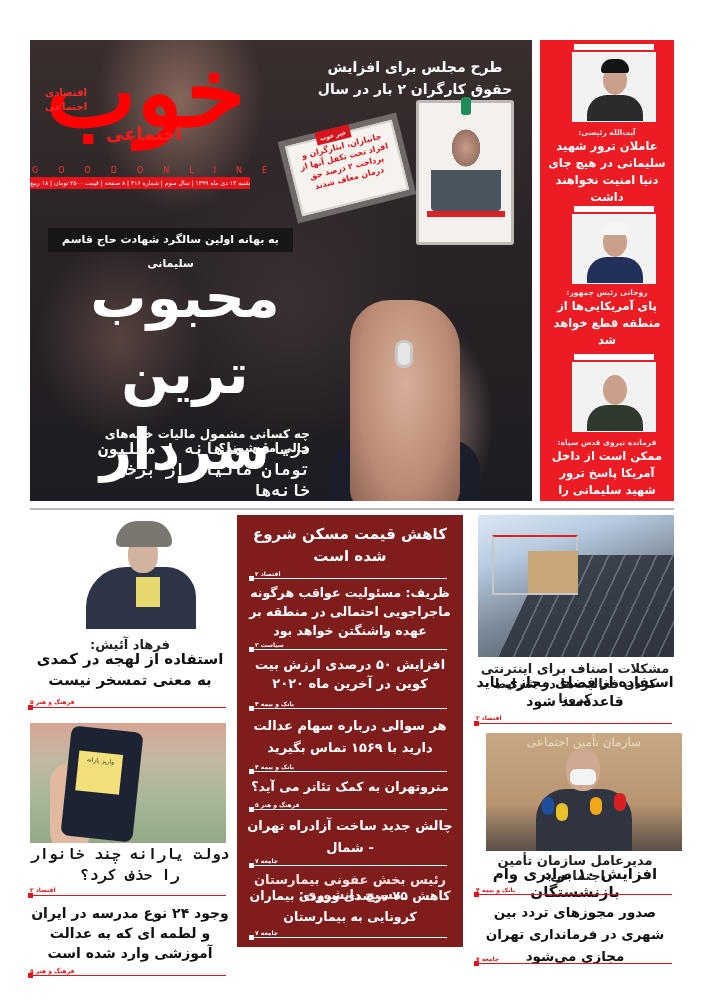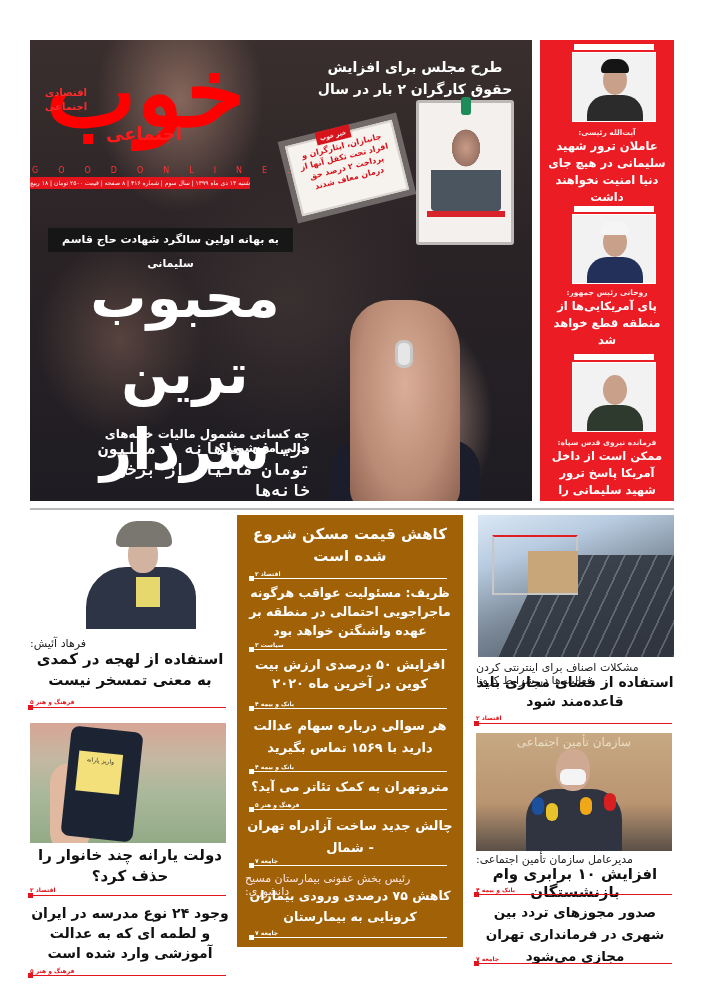--- a/index.html
+++ b/index.html
@@ -71,33 +71,33 @@
   .person .head { position: absolute; left: 16px; top: 6px; width: 24px; height: 30px; border-radius: 50%; background: #c9a08a; }
   .person .body { position: absolute; left: 0; top: 36px; width: 56px; height: 34px; border-radius: 20px 20px 0 0; background: #2b2b2b; }
   .person .hat { position: absolute; left: 14px; top: 0; width: 28px; height: 14px; border-radius: 14px 14px 4px 4px; background: #151515; }
   .rkicker { position: absolute; left: 0; width: 122px; text-align: center; color: #ffe9e9; font-size: 7.5px; font-weight: bold; }
   .rhead { position: absolute; left: 0; width: 122px; text-align: center; color: #fff; font-size: 11.5px; font-weight: bold; line-height: 17px; }
 
   .divider-gray { left: 30px; top: 508px; width: 644px; height: 2px; background: #b9b9b9; }
 
   
   .col-left { left: 30px; top: 515px; width: 200px; height: 470px; }
-  .col-mid { left: 237px; top: 515px; width: 226px; height: 432px; background: #a16207; }
+  .col-mid { left: 237px; top: 515px; width: 226px; height: 432px; background: #7f1d1d; }
   .col-right { left: 476px; top: 515px; width: 198px; height: 470px; }
 
   .sec-line { position: absolute; height: 1px; background: #e3141b; }
   .sec-line::after { content: ""; position: absolute; left: -2px; top: -2px; width: 5px; height: 5px; background: #e3141b; }
   .sec-label { position: absolute; font-size: 6px; color: #e3141b; font-weight: bold; }
   .mid .sec-line { background: #fff; }
   .mid .sec-line::after { background: #fff; }
   .mid .sec-label { color: #fff; }
 
   .headline { position: absolute; text-align: center; font-weight: bold; color: #111; }
   .mid .headline { color: #fff; }
-  .kicker { position: absolute; text-align: left; font-size: 11px; font-weight: normal; color: #222; }
+  .kicker { position: absolute; text-align: center; font-size: 13px; font-weight: bold; color: #222; }
   .mid .kicker { color: #ffe4e4; }
 
   .img-farhad { position: absolute; left: 20px; top: 0; width: 160px; height: 118px; background: #fff; }
   .fh-head { position: absolute; left: 78px; top: 22px; width: 30px; height: 36px; border-radius: 45%; background: #d2b3a0; }
   .fh-hat { position: absolute; left: 66px; top: 6px; width: 56px; height: 26px; border-radius: 26px 26px 6px 6px; background: #7a7670; }
   .fh-body { position: absolute; left: 36px; top: 52px; width: 110px; height: 62px; border-radius: 40px 30px 0 0; background: #2d3446; }
   .fh-shirt { position: absolute; left: 86px; top: 62px; width: 24px; height: 30px; background: #e7d86e; }
 
   .img-phone { position: absolute; left: 0; top: 208px; width: 196px; height: 120px;
     background: linear-gradient(180deg, #d7a596 0%, #c4b8a2 30%, #a9b89a 60%, #93aa86 100%); overflow: hidden; }
@@ -107,21 +107,21 @@
 
   .img-cart { position: absolute; left: 2px; top: 0; width: 196px; height: 142px;
     background: linear-gradient(160deg, #dbe8f5 0%, #b8cbe0 25%, #7c8a99 55%, #3f4753 100%); overflow: hidden; }
   .keys { position: absolute; left: 40px; top: 40px; width: 200px; height: 120px;
     background-image: repeating-linear-gradient(90deg, #2c313a 0 14px, #5c6470 14px 16px),
                       repeating-linear-gradient(0deg, transparent 0 12px, #5c6470 12px 14px);
     transform: skewX(-25deg); opacity: 0.85; }
   .cart { position: absolute; left: 14px; top: 20px; width: 86px; height: 60px; border: 2px solid #c7c7c7; border-top-color: #e02020; }
   .box { position: absolute; left: 34px; top: 14px; width: 50px; height: 42px; background: #c9a679; }
 
-  .img-press { position: absolute; left: 0; top: 218px; width: 196px; height: 118px;
+  .img-press { position: absolute; left: 10px; top: 218px; width: 196px; height: 118px;
     background: linear-gradient(180deg, #c7a983 0%, #b99470 60%, #5a4f47 100%); overflow: hidden; }
   .pr-head { position: absolute; left: 80px; top: 16px; width: 34px; height: 42px; border-radius: 45%; background: #cfa991; }
   .pr-mask { position: absolute; left: 84px; top: 36px; width: 26px; height: 16px; background: #f4f4f4; border-radius: 6px; }
   .pr-body { position: absolute; left: 50px; top: 56px; width: 96px; height: 62px; background: #2f3440; border-radius: 30px 30px 0 0; }
   .mic { position: absolute; width: 12px; height: 18px; border-radius: 6px; }
 </style>
 </head>
 <body>
 
 <div class="abs hero">
@@ -211,21 +211,21 @@
   <div class="headline" style="left:0;top:134px;width:200px;font-size:15px;line-height:21px;">استفاده از لهجه در کمدی به معنی تمسخر نیست</div>
   <div class="sec-label" style="left:0;top:183px;">فرهنگ و هنر ۵</div>
   <div class="sec-line" style="left:0;top:192px;width:196px;"></div>
 
   <div class="img-phone">
     <div class="hand"></div>
     <div class="phone">
         <div class="phone-screen" style="font-size:6px;color:#333;text-align:center;line-height:16px;">واریز یارانه</div>
       </div>
   </div>
-  <div class="headline" style="left:0;top:330px;width:200px;font-size:15px;line-height:21px;">دولت یارانه چند خانوار را حذف کرد؟</div>
+  <div class="headline" style="left:0;top:330px;width:200px;font-size:15px;line-height:21px;font-family:Liberation Mono, monospace;">دولت یارانه چند خانوار را حذف کرد؟</div>
   <div class="sec-label" style="left:0;top:371px;">اقتصاد ۲</div>
   <div class="sec-line" style="left:0;top:380px;width:196px;"></div>
 
   <div class="headline" style="left:0;top:388px;width:200px;font-size:14px;line-height:20px;">وجود ۲۴ نوع مدرسه در ایران و لطمه ای که به عدالت آموزشی وارد شده است</div>
   <div class="sec-label" style="left:0;top:452px;">فرهنگ و هنر ۵</div>
   <div class="sec-line" style="left:0;top:460px;width:196px;"></div>
 </div>
 
 <div class="abs col-mid mid">
   <div class="headline" style="left:10px;top:8px;width:206px;font-size:15px;line-height:22px;">کاهش قیمت مسکن شروع شده است</div>

